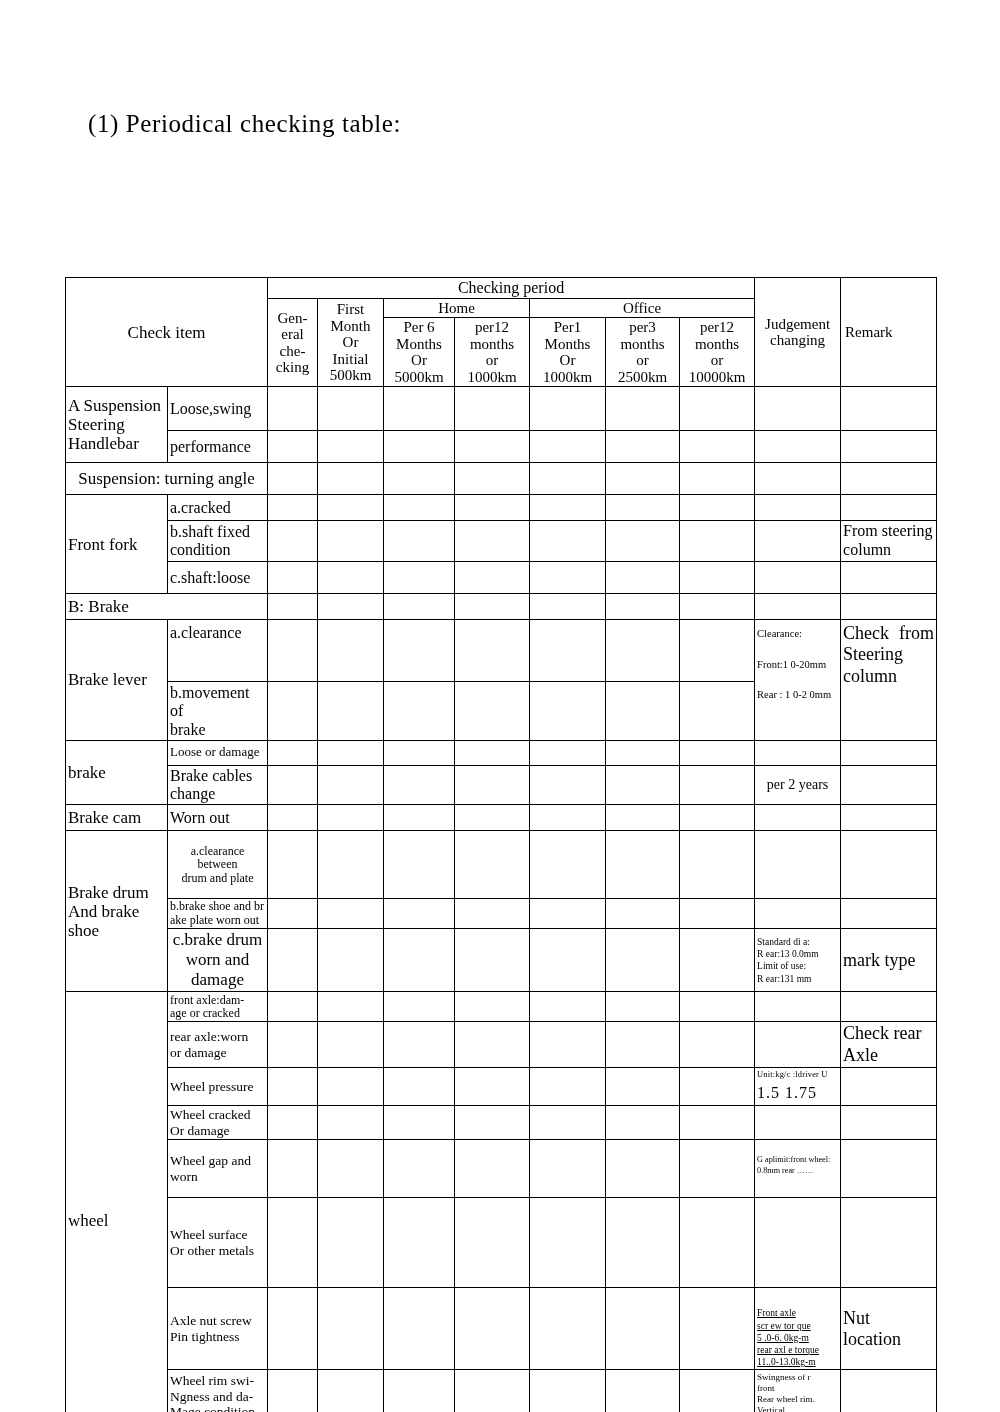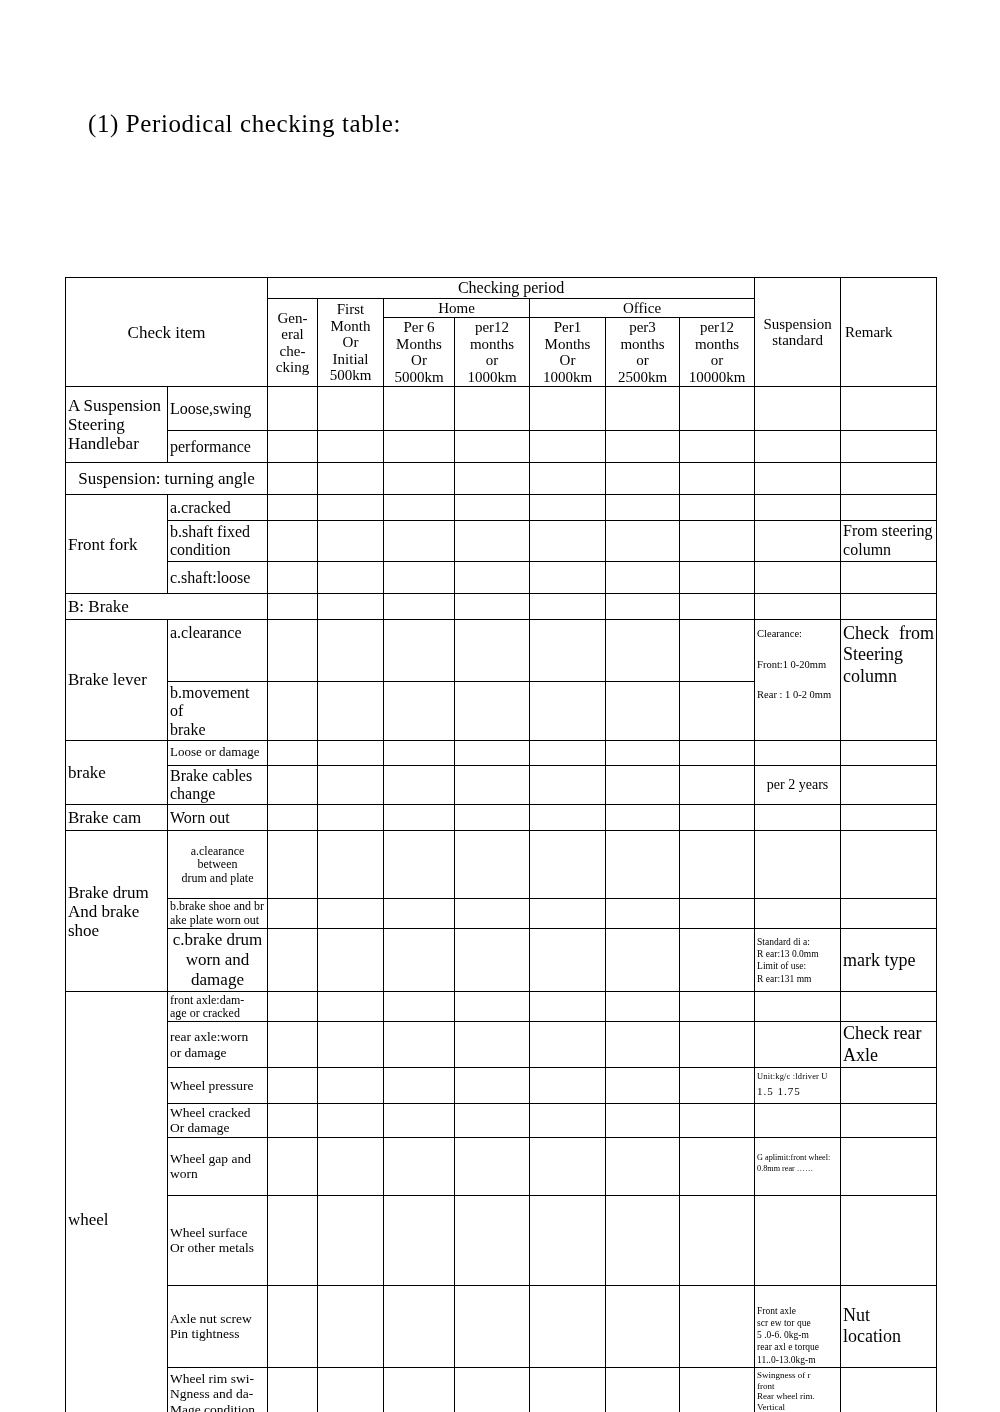--- a/index.html
+++ b/index.html
@@ -83,21 +83,21 @@
   .remark { text-align: left; font-size: 16px; line-height: 1.18; padding-left: 4px; }
   .remark-big { text-align: left; font-size: 18px; line-height: 1.18; padding-left: 4px; }
   .remark-just {
     text-align: justify;
     text-align-last: justify;
     font-size: 18px;
     line-height: 1.18;
     padding-left: 4px;
     padding-right: 2px;
   }
-  .press-val { font-size: 11px; letter-spacing: 1px; }
+  .press-val { font-size: 16px; letter-spacing: 1px; }
   .press-unit { font-size: 8.4px; display: block; letter-spacing: 0.2px; }
   .blank { }
 </style>
 </head>
 <body>
 
 <div class="page">
 
   <div class="doc-title">(1) Periodical checking table:</div>
 
@@ -114,21 +114,21 @@
       <col style="width:74px">
       <col style="width:75px">
       <col style="width:86px">
       <col style="width:96px">
     </colgroup>
 
     <tbody>
           <tr>
       <td class="hdr hdr-chkitem" rowspan="3" colspan="2">Check item</td>
       <td class="hdr" colspan="7">Checking   period</td>
-      <td class="hdr-sm" rowspan="3">Suspension standard</td>
+      <td class="hdr-sm" rowspan="3">Judgement changing</td>
       <td class="hdr-sm" rowspan="3" style="text-align:left;padding-left:4px;">Remark</td>
     </tr>
     <tr>
       <td class="hdr-sm" rowspan="2"><span class="hdr-nl">Gen-<br>eral<br>che-<br>cking</span></td>
       <td class="hdr-sm" rowspan="2"><span class="hdr-nl">First<br>Month<br>Or<br>Initial<br>500km</span></td>
       <td class="hdr-sm" colspan="2">Home</td>
       <td class="hdr-sm" colspan="3">Office</td>
     </tr>
     <tr>
       <td class="hdr-sm"><span class="hdr-nl">Per 6<br>Months<br>Or<br>5000km</span></td>
@@ -421,21 +421,21 @@
 
     <tr>
       <td class="sub-med" style="font-size:13.5px;"><span class="nl">Axle nut screw<br>Pin tightness</span></td>
       <td class="blank"></td>
       <td class="blank"></td>
       <td class="blank"></td>
       <td class="blank"></td>
       <td class="blank"></td>
       <td class="blank"></td>
       <td class="blank"></td>
-      <td class="judge-tiny2" style="vertical-align:top;padding-top:19px;"><span class="nl">Front axle<br>scr ew tor que<br>5 .0-6. 0kg-m<br>rear axl e torque<br>11..0-13.0kg-m</span></td>
+      <td class="judge-tiny2" style="vertical-align:top;padding-top:19px;text-decoration:underline;"><span class="nl">Front axle<br>scr ew tor que<br>5 .0-6. 0kg-m<br>rear axl e torque<br>11..0-13.0kg-m</span></td>
       <td class="remark-big"><span class="nl">Nut<br>location</span></td>
     </tr>
 
     <tr>
       <td class="sub-med" style="font-size:13.5px;vertical-align:top;padding-top:3px;"><span class="nl">Wheel rim swi-<br>Ngness and da-<br>Mage condition</span></td>
       <td class="blank"></td>
       <td class="blank"></td>
       <td class="blank"></td>
       <td class="blank"></td>
       <td class="blank"></td>

